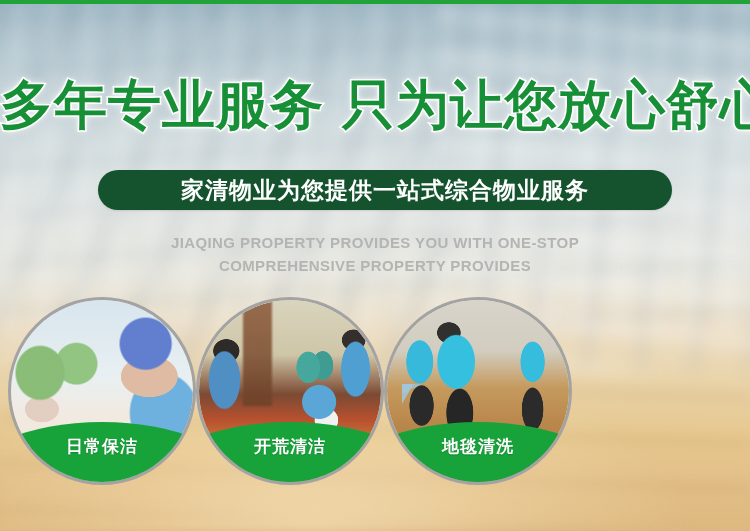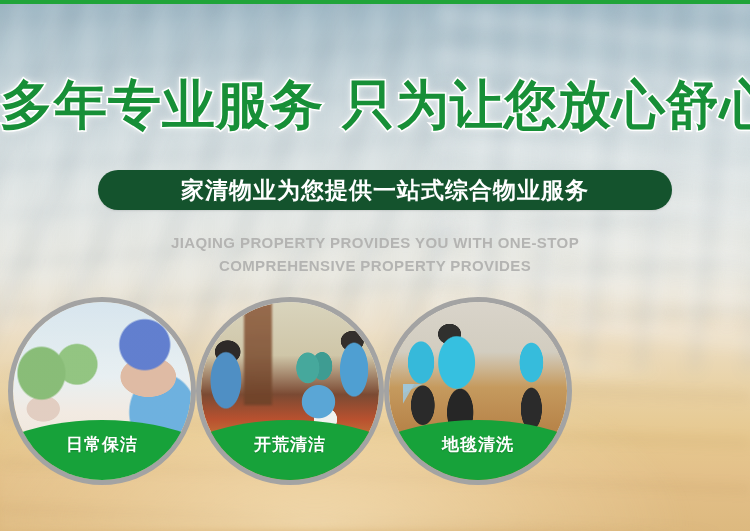--- a/index.html
+++ b/index.html
@@ -128,21 +128,21 @@
     line-height:23px;
     letter-spacing:.4px;
   }
   .subtitle div{white-space:nowrap;}
 
   
   .circles{position:absolute;left:0;top:0;width:750px;height:531px;z-index:15;}
   .circ{
     position:absolute;top:297px;
     width:188px;height:188px;border-radius:50%;
-    border:5px solid #a3a3a3;
+    border:3px solid #a3a3a3;
     box-sizing:border-box;
     overflow:hidden;
   }
   .circ .photo{position:absolute;inset:0;border-radius:50%;overflow:hidden;}
   .cap{
     position:absolute;left:-26%;bottom:-66px;
     width:152%;height:126px;
     background:#17a23a;
     border-radius:50%;
     display:flex;align-items:flex-start;justify-content:center;

